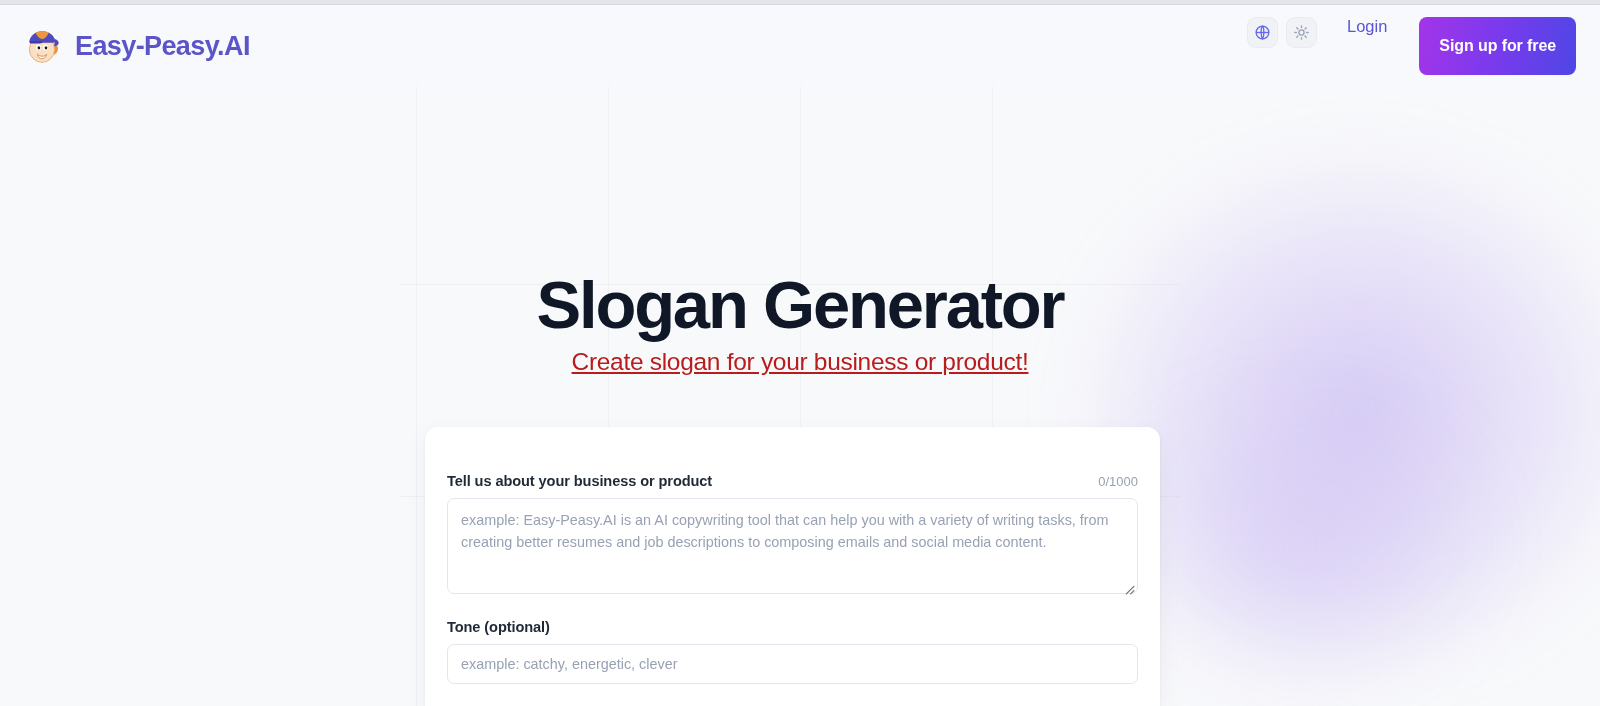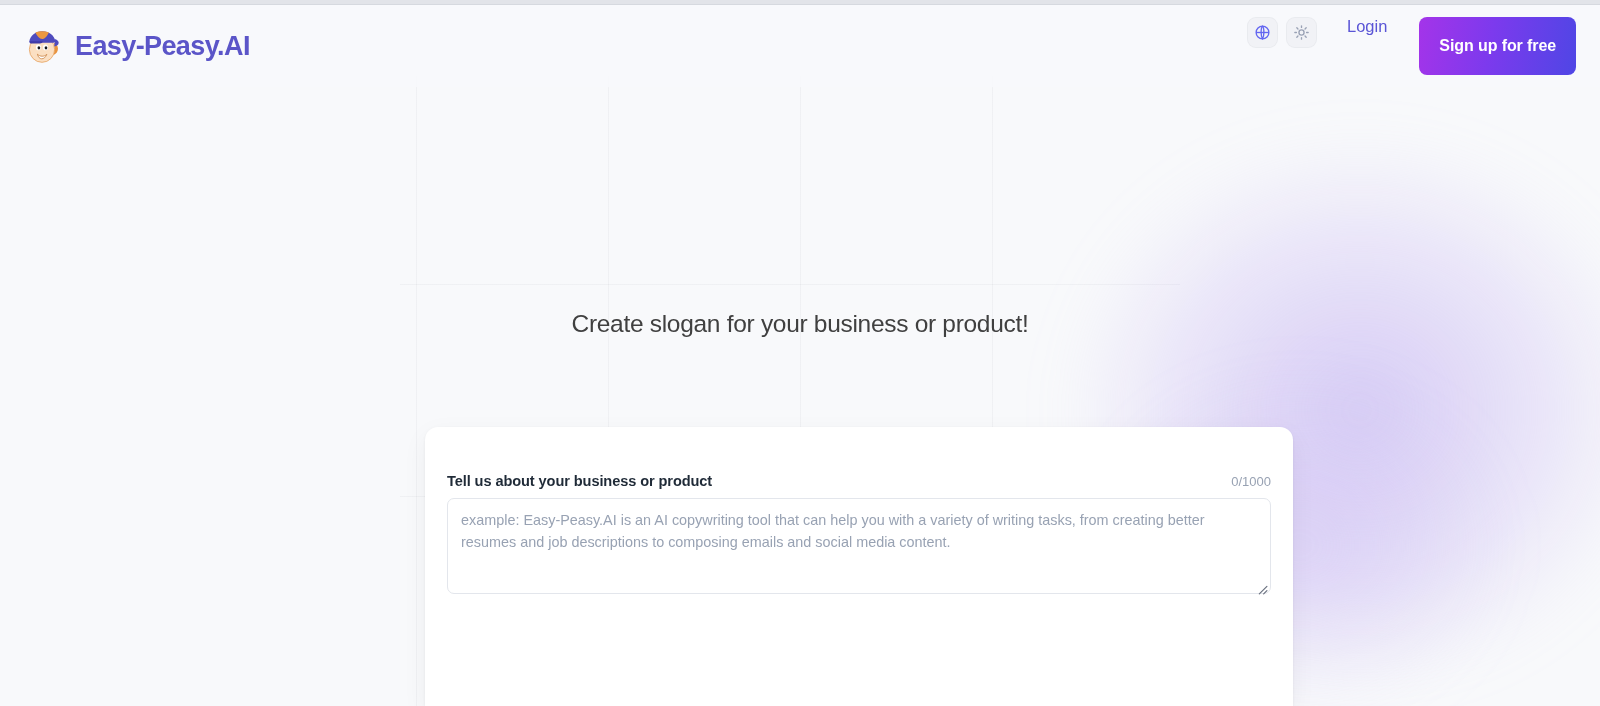--- a/index.html
+++ b/index.html
@@ -192,32 +192,33 @@
     z-index: 10;
   }
   .hero-title {
     font-size: 67px;
     font-weight: 800;
     letter-spacing: -2.2px;
     color: #101828;
     line-height: 1.05;
   }
   .hero-sub {
-    margin-top: 40px;
+    margin-top: 8px;
     font-size: 24.5px;
-    color: #404040;
+    color: #b91c1c;
     letter-spacing: -0.3px;
+    text-decoration: underline;
   }
 
   
   .card {
     position: absolute;
     left: 425px;
     top: 427px;
-    width: 868px;
+    width: 735px;
     min-height: 279px;
     background: #ffffff;
     border-radius: 13px 13px 0 0;
     box-shadow: 0 1px 3px rgba(16,24,40,0.06), 0 8px 26px rgba(16,24,40,0.05);
     padding: 46px 22px 0 22px;
     z-index: 20;
   }
 
   .field-head {
     display: flex;
@@ -331,31 +332,36 @@
         <circle cx="12" cy="12" r="3.6"></circle>
         <path d="M12 2.6v2.2M12 19.2v2.2M21.4 12h-2.2M4.8 12H2.6M18.6 5.4l-1.6 1.6M7 17l-1.6 1.6M18.6 18.6L17 17M7 7L5.4 5.4"></path>
       </svg>
     </div>
     <a class="login-link">Login</a>
     <button class="signup-btn">Sign up for free</button>
   </div>
 </header>
 
 <section class="hero">
+  <h1 class="hero-title">Slogan Generator</h1>
   <p class="hero-sub">Create slogan for your business or product!</p>
 </section>
 
 <section class="card">
 
   <div class="field-head">
     <span class="field-label">Tell us about your business or product</span>
     <span class="char-count">0/1000</span>
   </div>
 
   <div class="ta-wrap">
     <textarea class="input-area" placeholder="example: Easy-Peasy.AI is an AI copywriting tool that can help you with a variety of writing tasks, from creating better resumes and job descriptions to composing emails and social media content." style=""></textarea>
     <svg class="resize-grip" viewBox="0 0 12 12">
       <path d="M11 4L4 11M11 8L8 11" stroke="#6b7280" stroke-width="1.1" fill="none" stroke-linecap="round"></path>
     </svg>
   </div>
 
+  <div class="field-block-2">
+    <label class="field-label-2">Tone (optional)</label>
+    <input class="input-text" type="text" placeholder="example: catchy, energetic, clever" style="">
+  </div>
 
 </section>
 
 </body></html>

